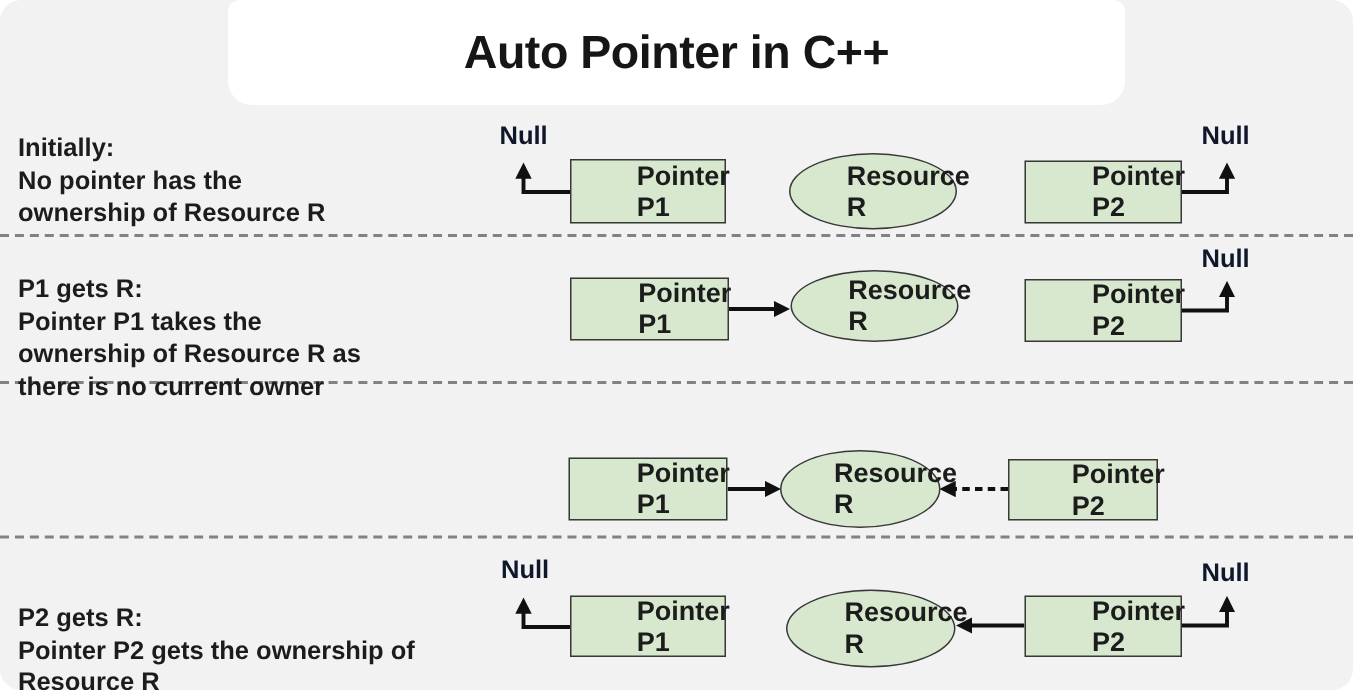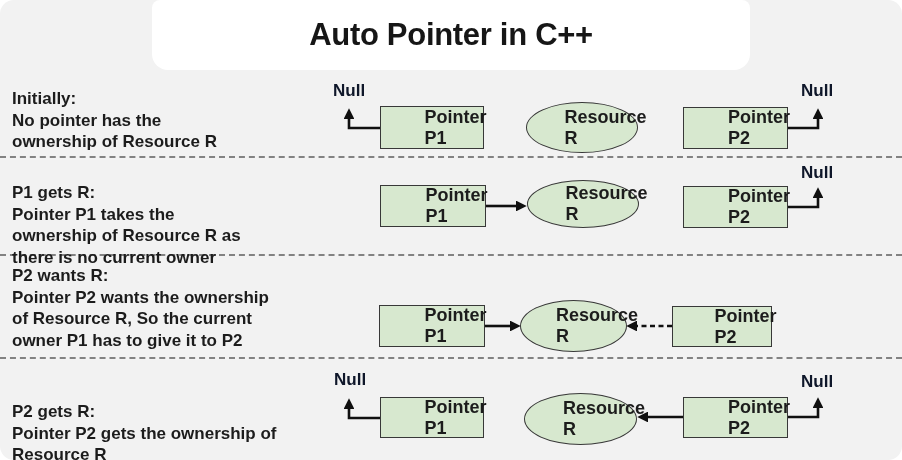--- a/index.html
+++ b/index.html
@@ -39,24 +39,20 @@
   <div class="divider" style="top:254px;"></div>
   <div class="divider" style="top:357px;"></div>
 
   <div class="caption" style="left:12px;top:88px;">Initially:
 No pointer has the
 ownership of Resource R</div>
   <div class="caption" style="left:12px;top:166px;margin-top:16px;">P1 gets R:
 Pointer P1 takes the
 ownership of Resource R as
 there is no current owner</div>
-  <div class="caption" style="left:12px;top:265px;">P2 wants R:
-Pointer P2 wants the ownership
-of Resource R, So the current
-owner P1 has to give it to P2</div>
   <div class="caption" style="left:12px;top:401px;">P2 gets R:
 Pointer P2 gets the ownership of
 Resource R</div>
 
   <svg class="arrows">
     <defs>
       <marker id="ah" viewBox="0 0 10 10" refX="2" refY="5" markerWidth="4.2" markerHeight="4.2" orient="auto">
         <path d="M0,0 L10,5 L0,10 z" fill="#101010"></path>
       </marker>
     </defs>

